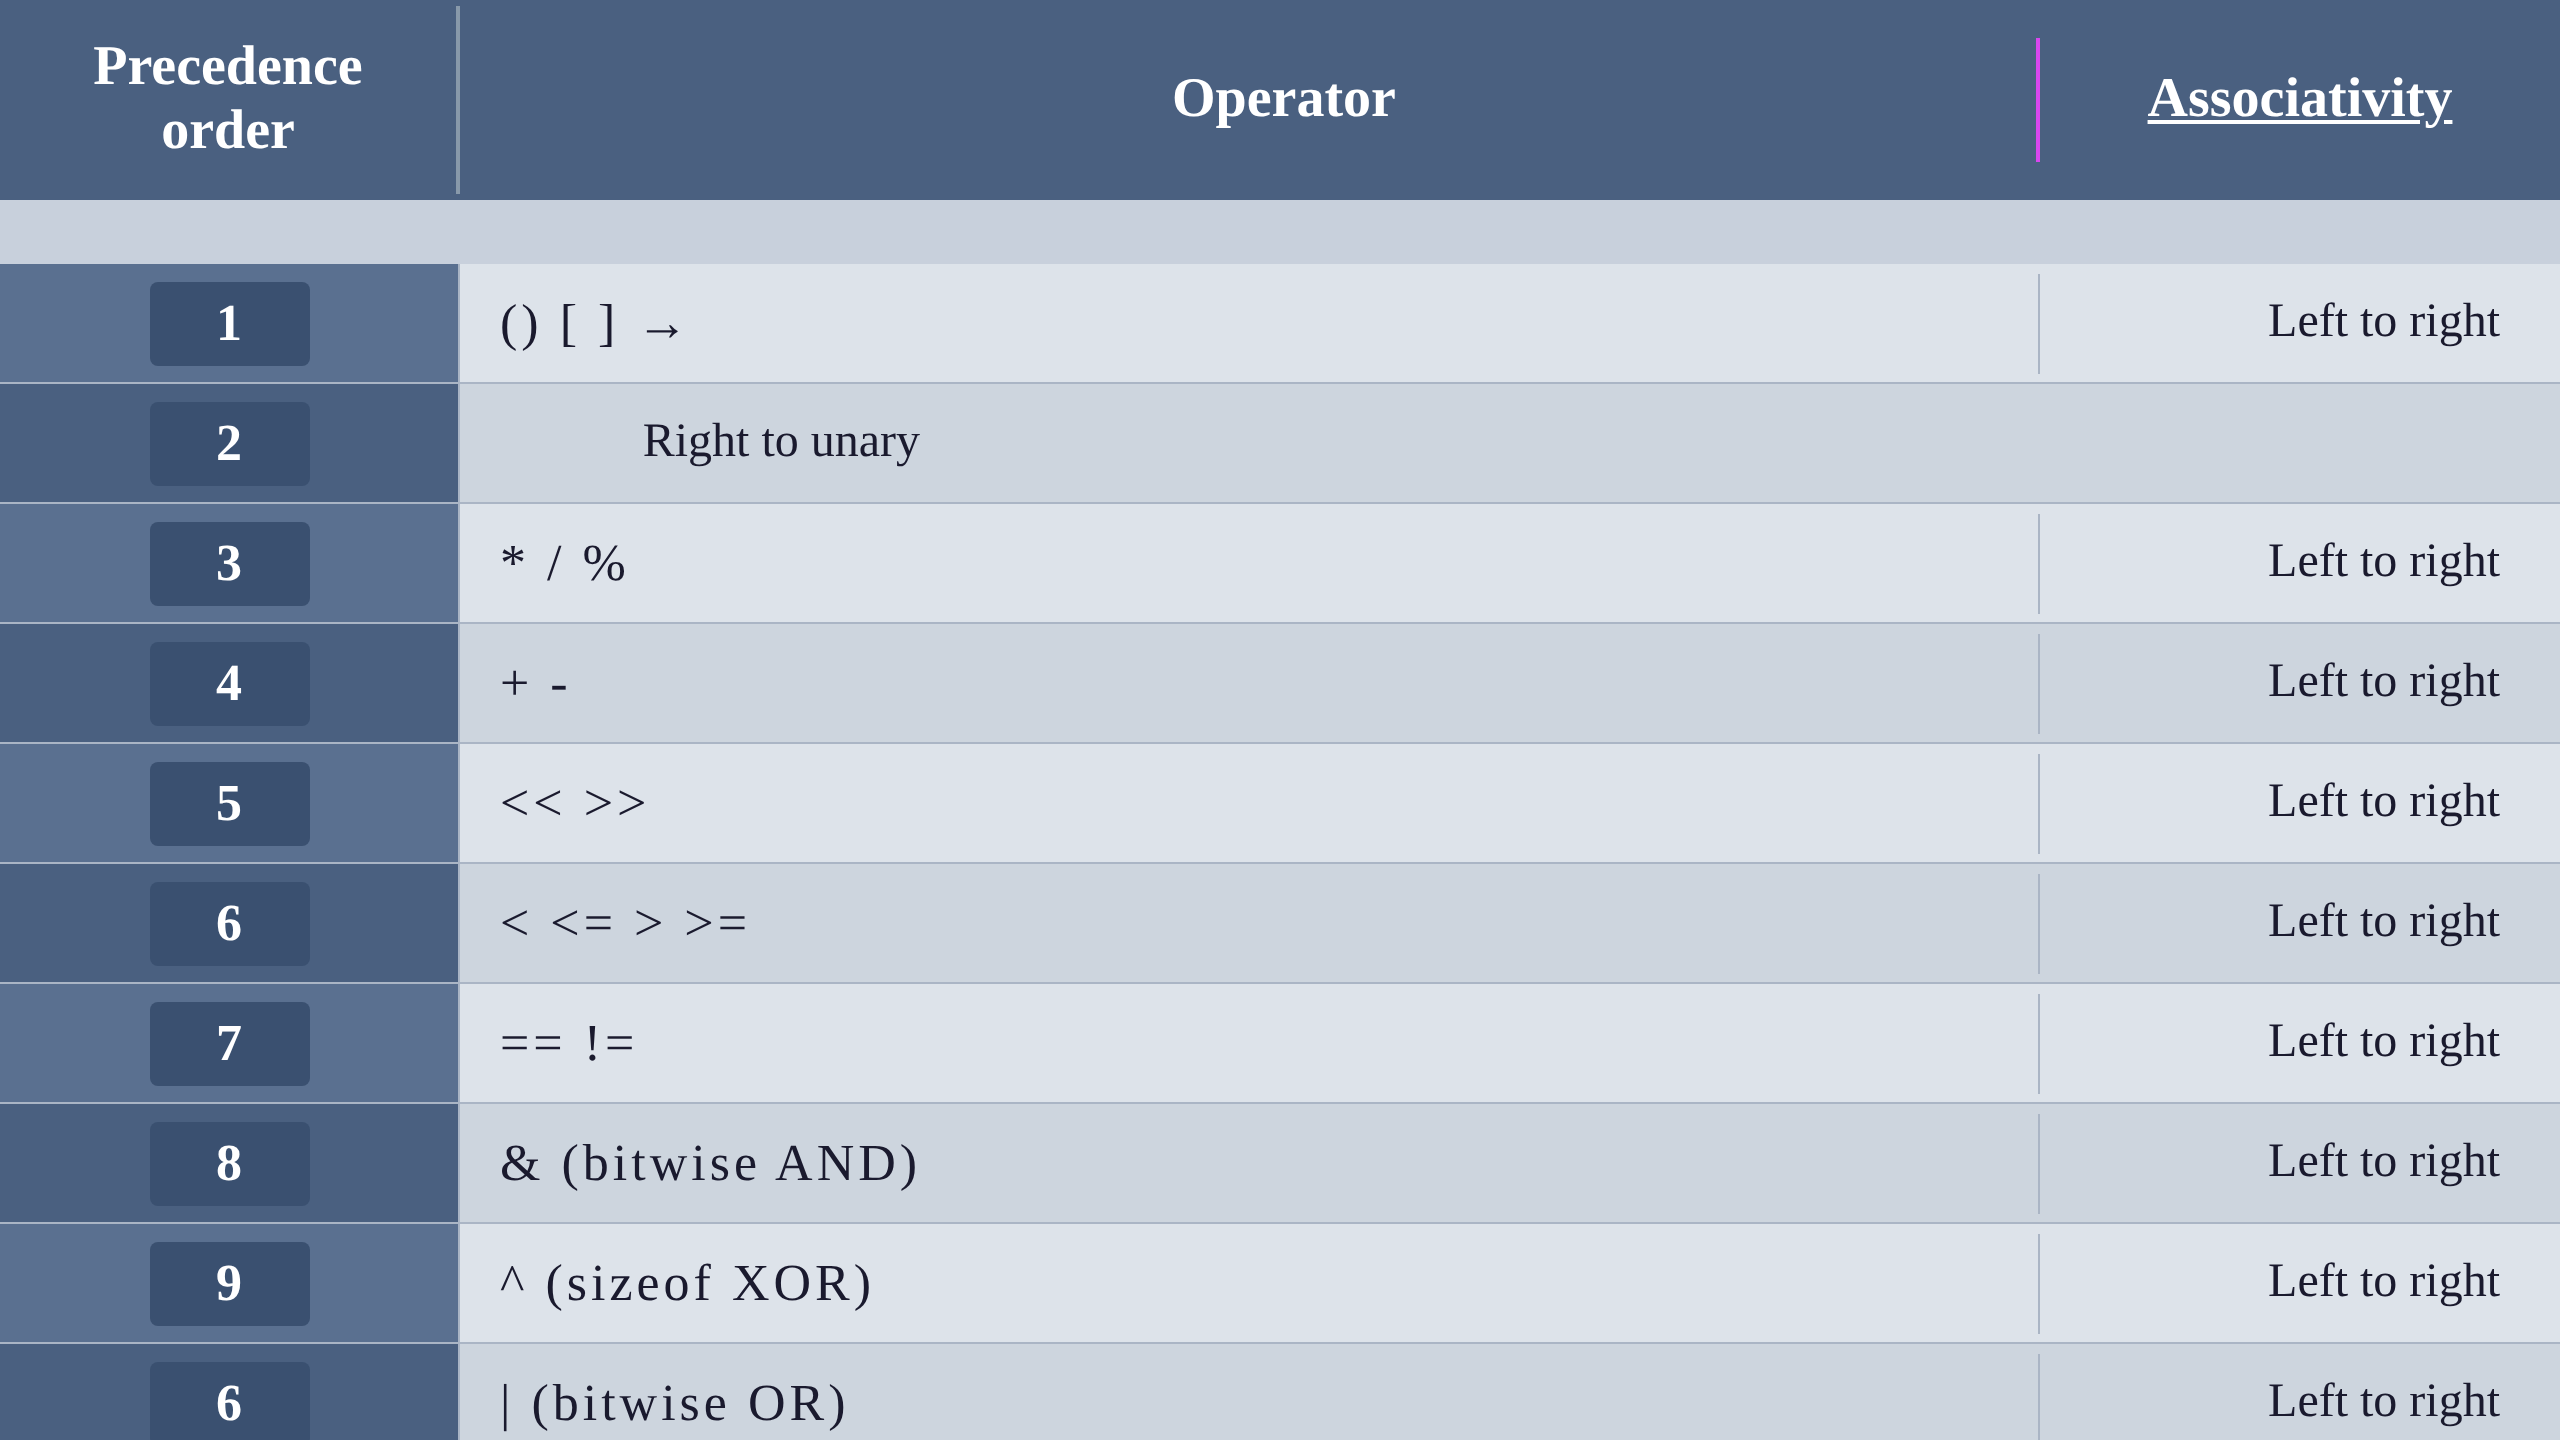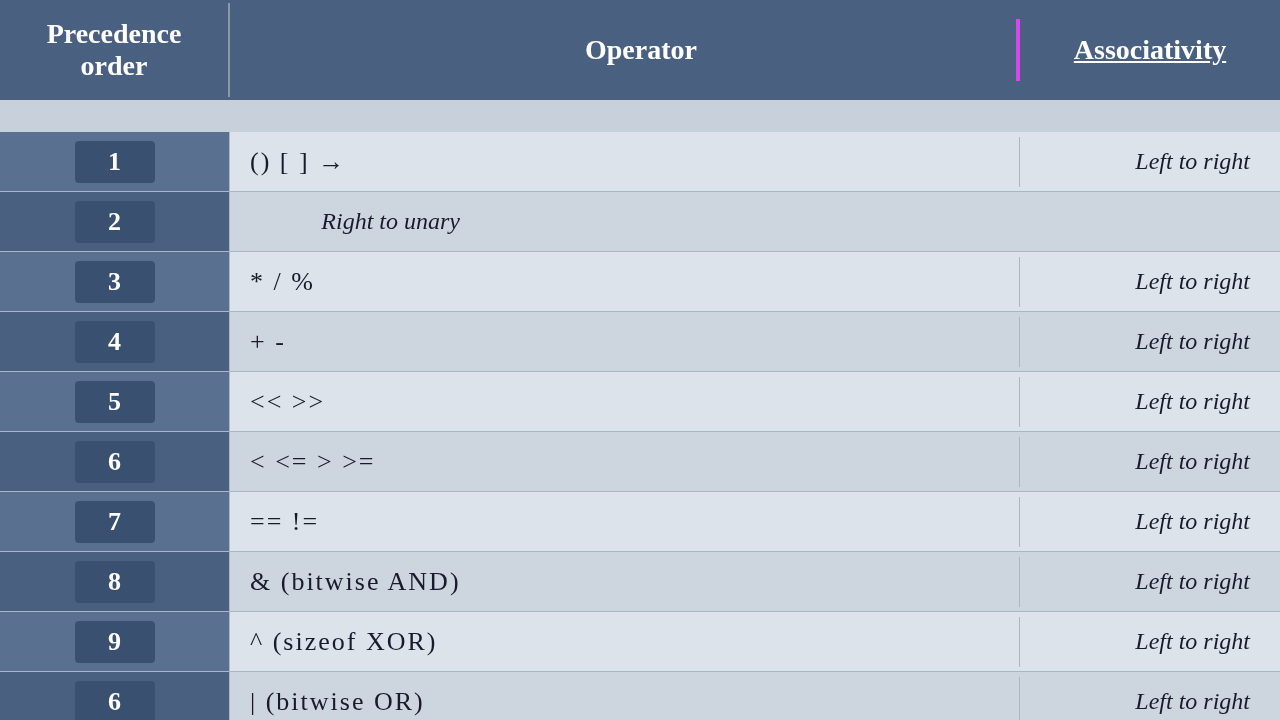--- a/index.html
+++ b/index.html
@@ -33,21 +33,21 @@
 
     .col-precedence {
       width: 230px;
       min-width: 230px;
       flex-shrink: 0;
       border-right: 2px solid #8899aa;
     }
 
     .col-operator {
       flex: 1;
-      border-right: 4px solid #d946ef;
+      border-right: 2px solid #d946ef;
       margin-left: 36px;
     }
 
     .col-associativity {
       width: 260px;
       min-width: 260px;
       flex-shrink: 0;
       text-decoration: underline;
     }
 
@@ -120,21 +120,20 @@
 
     .row-assoc {
       width: 260px;
       min-width: 260px;
       flex-shrink: 0;
       padding: 10px 15px;
       font-size: 24px;
       color: #1a1a2e;
       text-align: right;
       padding-right: 30px;
-      font-style: italic;
     }
   </style>
 </head>
 <body>
 
 <div class="table-container">
   <div class="header-row">
     <div class="col-precedence header-cell">
       <span>Precedence order</span>
     </div>

